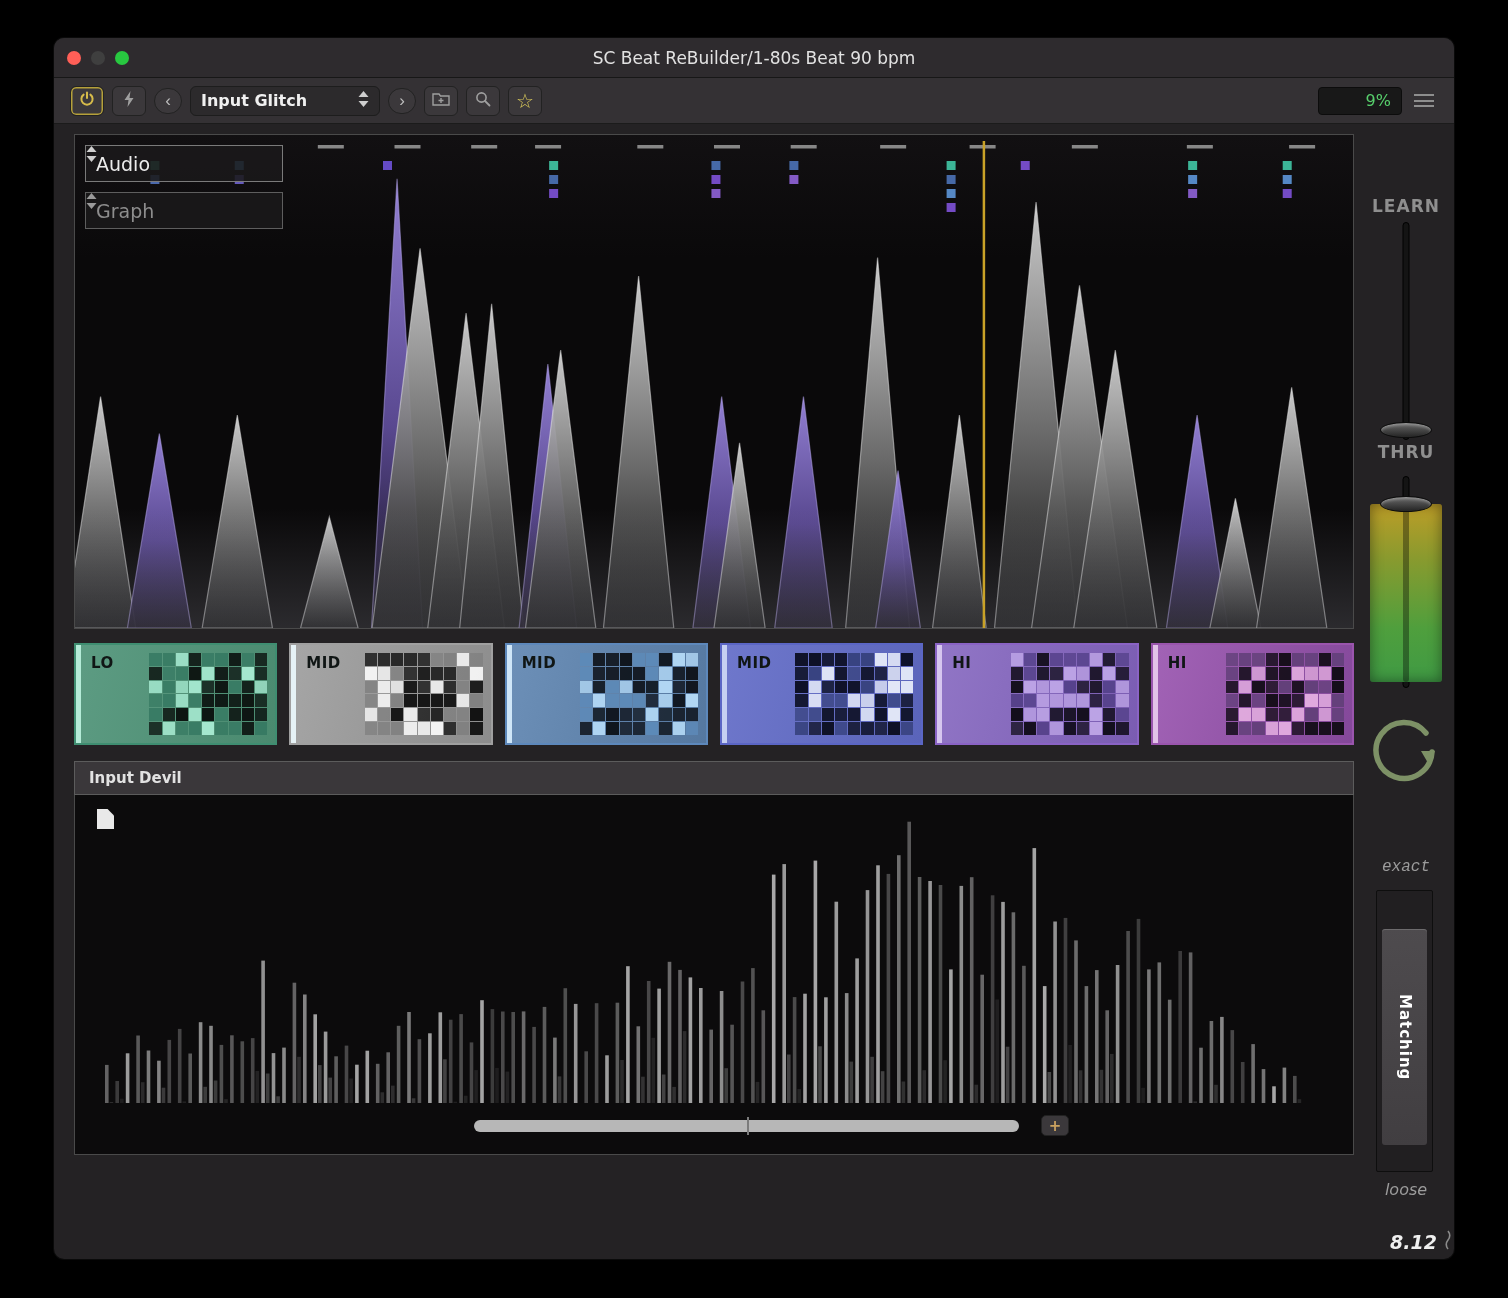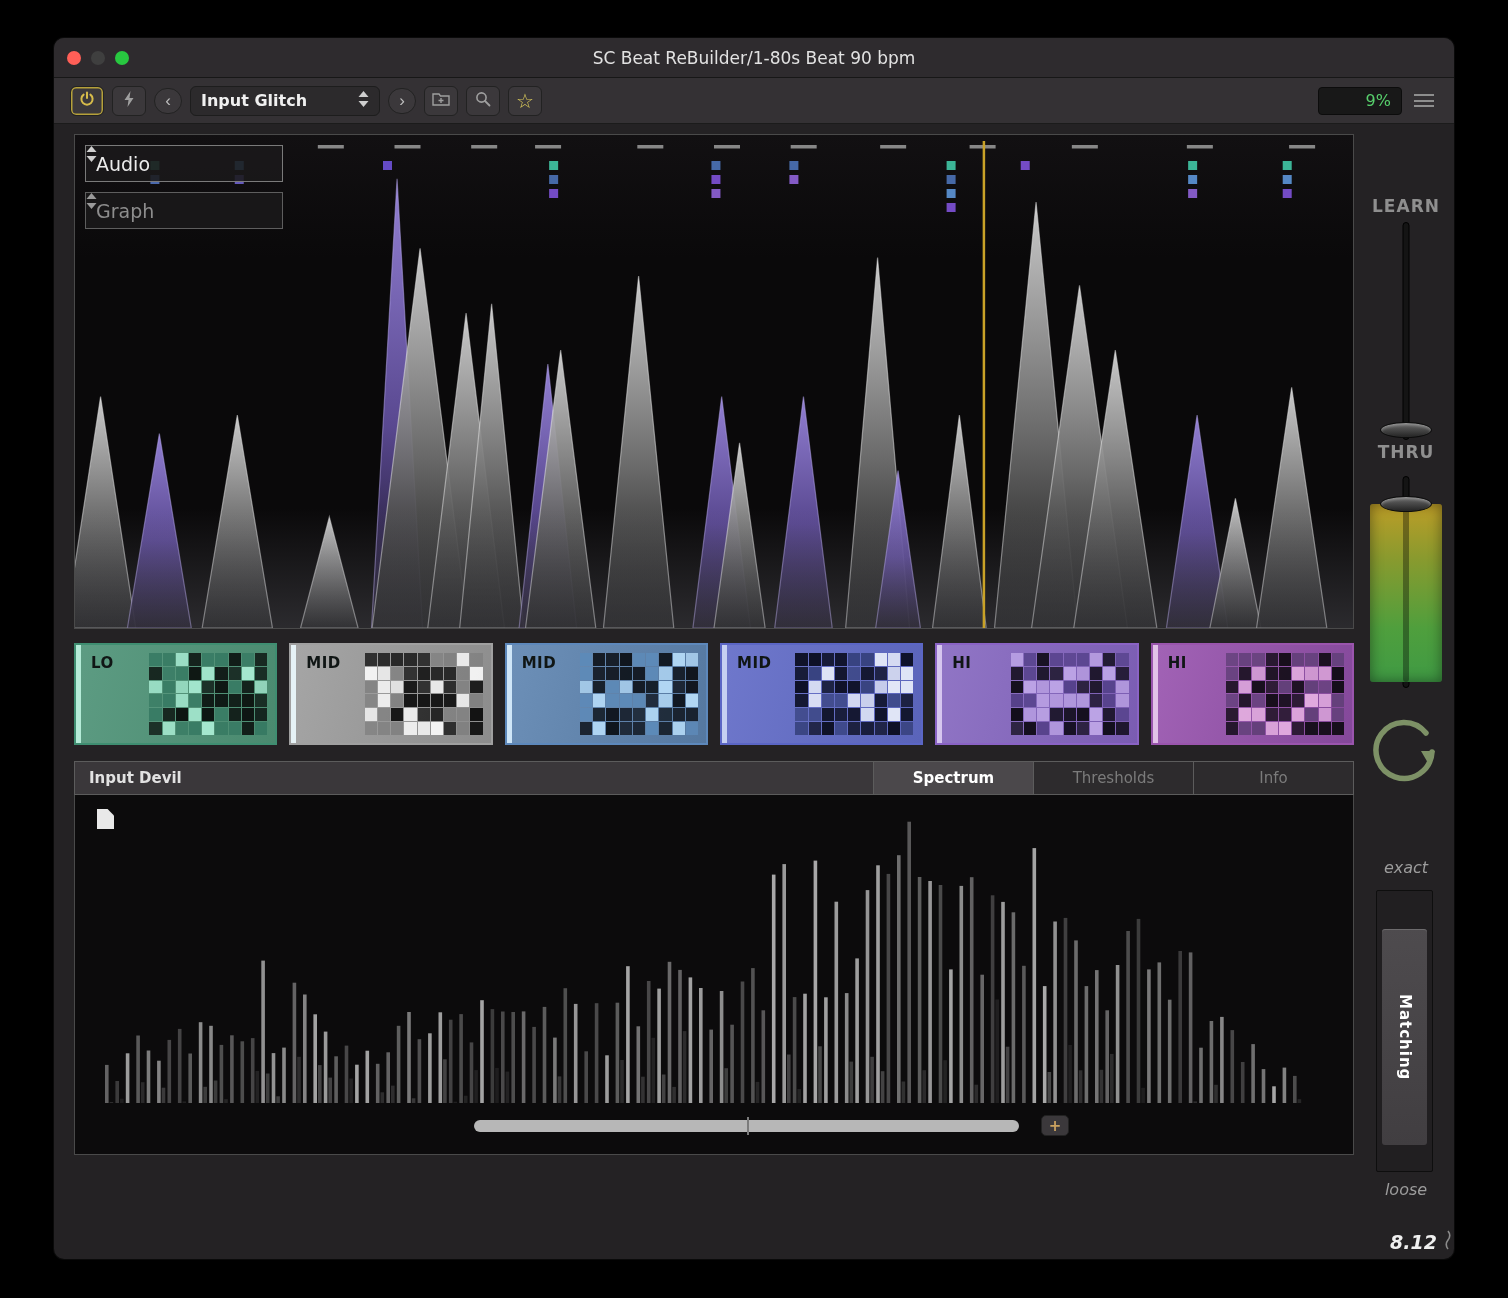--- a/index.html
+++ b/index.html
@@ -88,21 +88,21 @@
   .spectrum { position:relative; height:360px; background:#0c0b0c; border:1px solid #4a4a4a; border-top:none; overflow:hidden; }
   .file-icon { position:absolute; left:22px; top:14px; width:17px; height:20px; background:#e9e9e9;
     clip-path:polygon(0 0, 62% 0, 100% 32%, 100% 100%, 0 100%); }
   .scrollbar { position:absolute; left:399px; bottom:22px; width:545px; height:12px; background:#b7b7b7; border-radius:6px; cursor:grab; }
   .scrollbar::after { content:""; position:absolute; left:50%; top:-3px; bottom:-3px; width:2.5px; background:#7b7b7b; }
   .zoom-plus { position:absolute; left:966px; bottom:18px; width:28px; height:21px; background:#3b383b; border:1px solid #222;
     border-radius:5px; color:#c9a15f; font-weight:bold; font-size:15px; display:flex; align-items:center; justify-content:center; cursor:pointer; }
 
   
   .match-word { position:absolute; left:1306px; width:92px; text-align:center; font-style:italic; color:#9c9c9c; font-size:16px; }
-  .exact-label { top:820px; } .loose-label { top:1142px; }
+  .exact-label { top:820px;font-family:Liberation Mono, monospace; } .loose-label { top:1142px; }
   .match-slider { position:absolute; left:1322px; top:852px; width:57px; height:282px; background:#211f21;
     border:1px solid #0e0e0e; border-radius:2px; cursor:grab; }
   .match-handle { position:absolute; left:5px; right:5px; top:38px; height:216px; border-radius:3px;
     background:linear-gradient(#4e4b4e, #413e41); box-shadow:inset 0 1px 0 rgba(255,255,255,.18);
     display:flex; align-items:center; justify-content:center; }
   .match-handle span { writing-mode:vertical-rl; color:#fff; font-weight:bold; font-size:15px; letter-spacing:1px; }
   .value-row { position:absolute; left:1286px; top:1192px; width:112px; display:flex; align-items:center;
     justify-content:flex-end; gap:7px; }
   .value-text { color:#f0f0f0; font-weight:bold; font-style:italic; font-size:19px; }
 </style>
@@ -634,25 +634,20 @@
           <div style="background:#150e1a;opacity:0.97"></div>
           <div style="background:#150e1a;opacity:0.97"></div>
           <div style="background:#150e1a;opacity:0.99"></div>
         </div>
     </div>
   </div>
 
   <div class="iv">
     <div class="iv-header">
       <span class="iv-title">Input Devil</span>
-      <div class="iv-tabs">
-        <div class="iv-tab active">Spectrum</div>
-        <div class="iv-tab">Thresholds</div>
-        <div class="iv-tab">Info</div>
-      </div>
     </div>
     <div class="spectrum">
       <svg width="1278" height="358">
           <rect x="30.0" y="269.9" width="3.6" height="38.1" fill="#c8c8c8" opacity="0.47"></rect>
           <rect x="34.6" y="307.0" width="3.6" height="1.0" fill="#9a9a9a" opacity="0.23"></rect>
           <rect x="40.4" y="286.0" width="3.6" height="22.0" fill="#c8c8c8" opacity="0.25"></rect>
           <rect x="45.0" y="303.7" width="3.6" height="4.3" fill="#9a9a9a" opacity="0.13"></rect>
           <rect x="50.8" y="258.3" width="3.6" height="49.7" fill="#c8c8c8" opacity="0.77"></rect>
           <rect x="61.3" y="240.5" width="3.6" height="67.5" fill="#c8c8c8" opacity="0.42"></rect>
           <rect x="65.9" y="287.2" width="3.6" height="20.8" fill="#9a9a9a" opacity="0.21"></rect>

